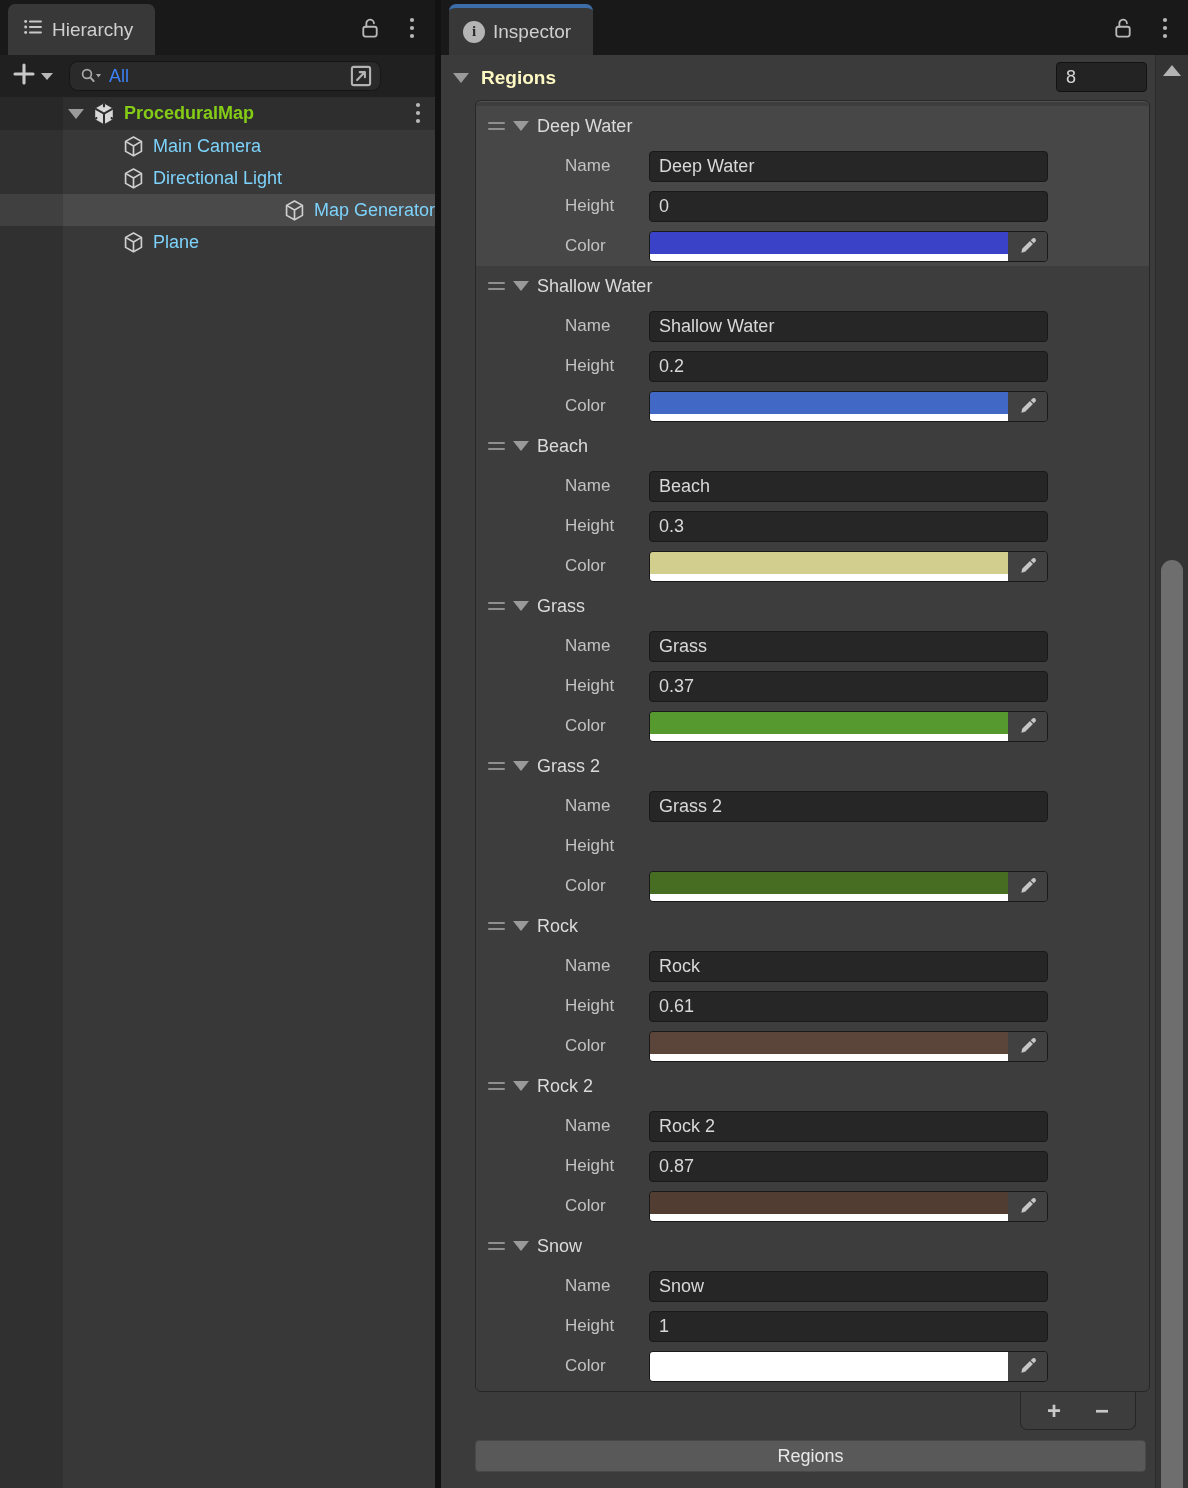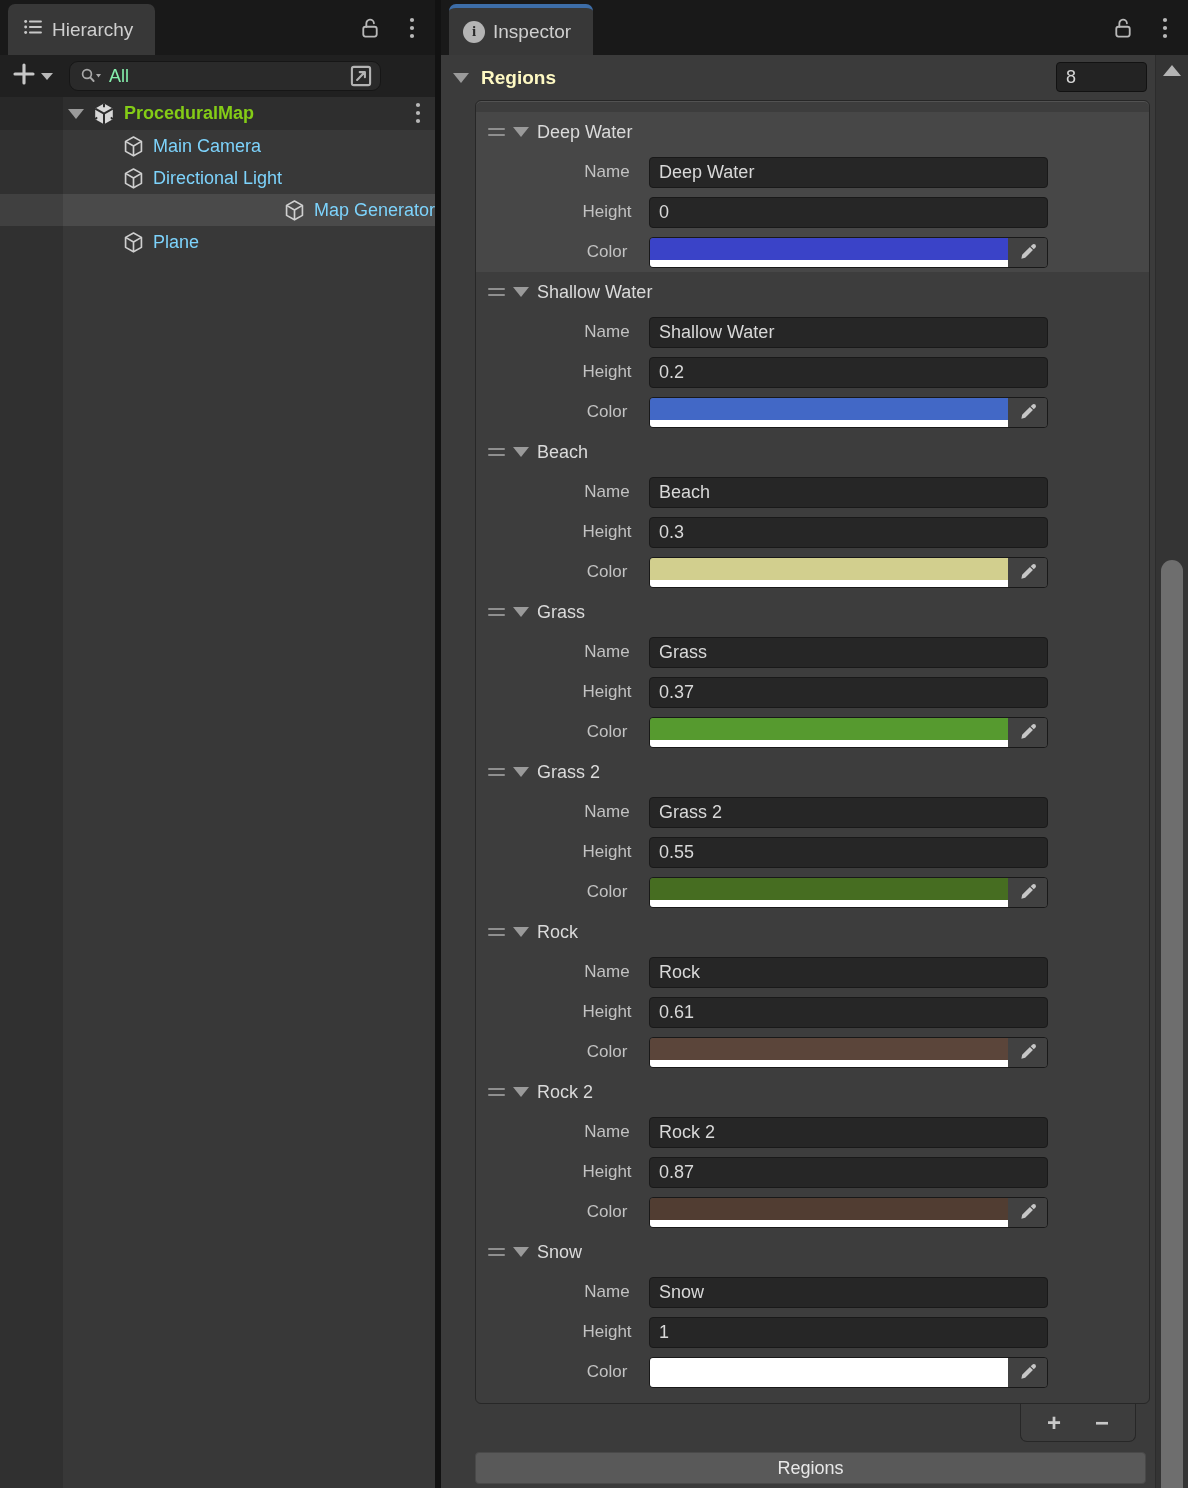--- a/index.html
+++ b/index.html
@@ -15,21 +15,21 @@
   .tab.focused{border-top:4px solid #3d6da8;height:47px;}
   .tab-actions{position:absolute;right:10px;top:0;height:55px;display:flex;align-items:center;gap:16px;}
   .icon-btn{display:flex;align-items:center;justify-content:center;width:26px;height:30px;}
   
   .hierarchy{left:0;width:435px;background:#383838;}
   .toolbar{position:relative;height:42px;background:#202020;display:flex;align-items:center;}
   .create-btn{display:flex;align-items:center;gap:5px;margin-left:12px;}
   .caret-down{width:0;height:0;border-left:6px solid transparent;border-right:6px solid transparent;border-top:7px solid #b8b8b8;}
   .searchbox{position:relative;margin-left:16px;width:312px;height:30px;background:#2a2a2a;
              border:1px solid #161616;border-radius:9px;display:flex;align-items:center;box-sizing:border-box;}
-  .search-placeholder{color:#86efac;font-size:18px;margin-left:6px;flex:1;}
+  .search-placeholder{color:#3b82f6;font-size:18px;margin-left:6px;flex:1;}
   .tree{position:relative;height:calc(100% - 97px);background:#383838;}
   .gutter{position:absolute;left:0;top:0;bottom:0;width:63px;background:rgba(0,0,0,0.13);pointer-events:none;}
   .trow{position:relative;display:flex;align-items:center;height:32px;font-size:18px;color:#7dd3fc;}
   .trow.scene{height:33px;background:#2e2e2e;font-weight:bold;color:#84cc16;}
   .trow.selected{background:#4a4a4a;justify-content:flex-end;}
   .trow .fold{margin-left:68px;}
   .trow .obj-icon{margin-left:122px;margin-right:8px;display:flex;}
   .trow.scene .obj-icon{margin-left:8px;}
   .trow .kebab-right{position:absolute;right:14px;top:4px;}
   .fold{width:0;height:0;border-left:8px solid transparent;border-right:8px solid transparent;border-top:10px solid #9a9a9a;}
@@ -38,29 +38,29 @@
   
   .inspector{left:441px;width:747px;background:#3b3b3b;}
   .ins-body{position:relative;width:715px;}
   .regions-row{position:relative;height:45px;display:flex;align-items:center;}
   .regions-fold{margin-left:12px;}
   .regions-label{margin-left:12px;font-size:19px;font-weight:bold;color:#fef9c3;}
   .size-field{position:absolute;left:615px;top:7px;width:91px;height:30px;background:#232323;
               border:1px solid #121212;border-radius:4px;box-sizing:border-box;
               font-size:18px;color:#d6d6d6;display:flex;align-items:center;padding-left:9px;}
   .region-list{margin-left:34px;width:675px;background:#3d3d3d;border:1px solid #272727;
-               border-radius:6px;box-sizing:border-box;padding:11px 0;overflow:hidden;
+               border-radius:6px;box-sizing:border-box;padding:5px 0;overflow:hidden;
                box-shadow:inset 0 1px 0 #525252;}
   .rblock{height:160px;}
   .rblock.selected{background:#474747;}
   .rhead{height:40px;display:flex;align-items:center;padding-left:12px;gap:8px;font-size:18px;color:#dadada;}
   .handle{display:flex;flex-direction:column;gap:4px;width:17px;}
   .handle span{height:2px;background:#8f8f8f;border-radius:1px;}
   .rfold{width:0;height:0;border-left:8px solid transparent;border-right:8px solid transparent;border-top:10px solid #9a9a9a;}
-  .frow{height:40px;display:flex;align-items:center;text-align:center;}
+  .frow{height:40px;display:flex;align-items:center;}
   .flabel{width:173px;padding-left:89px;box-sizing:content-box;font-size:17px;color:#c2c2c2;}
   .flabel{width:84px;padding-left:89px;}
   .ffield{margin-left:0;width:399px;height:31px;background:#262626;border:1px solid #191919;
           border-radius:4px;box-sizing:border-box;display:flex;align-items:center;
           padding-left:9px;font-size:18px;color:#d8d8d8;}
   .colorfield{margin-left:0;width:399px;height:31px;border:1px solid #191919;border-radius:4px;
               box-sizing:border-box;display:flex;overflow:hidden;background:#414141;}
   .swatch{flex:1;display:flex;flex-direction:column;}
   .swatch .c{flex:1;}
   .swatch .a{height:7px;background:#ffffff;}
@@ -371,21 +371,20 @@
             </span>
       <span class="rfold"></span>
       <span>Grass 2</span>
     </div>
     <div class="frow">
       <span class="flabel">Name</span>
       <span class="ffield">Grass 2</span>
     </div>
     <div class="frow">
       <span class="flabel">Height</span>
-      <span class="ffield">0.55</span>
     </div>
     <div class="frow">
       <span class="flabel">Color</span>
       <span class="colorfield">
         <span class="swatch">
           <span class="c" style="background:#466d21"></span>
                 <span class="a"></span>
         </span>
         <span class="dropper">
                 <svg width="18" height="18" viewBox="0 0 16 16">

